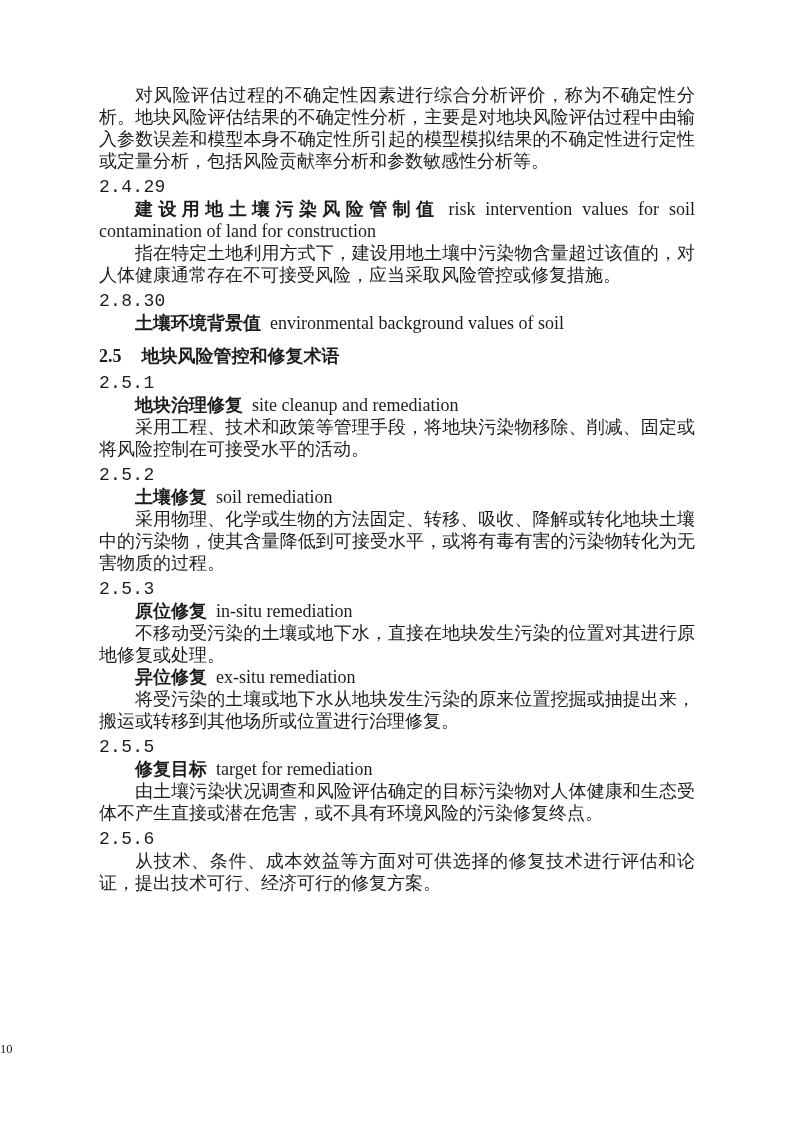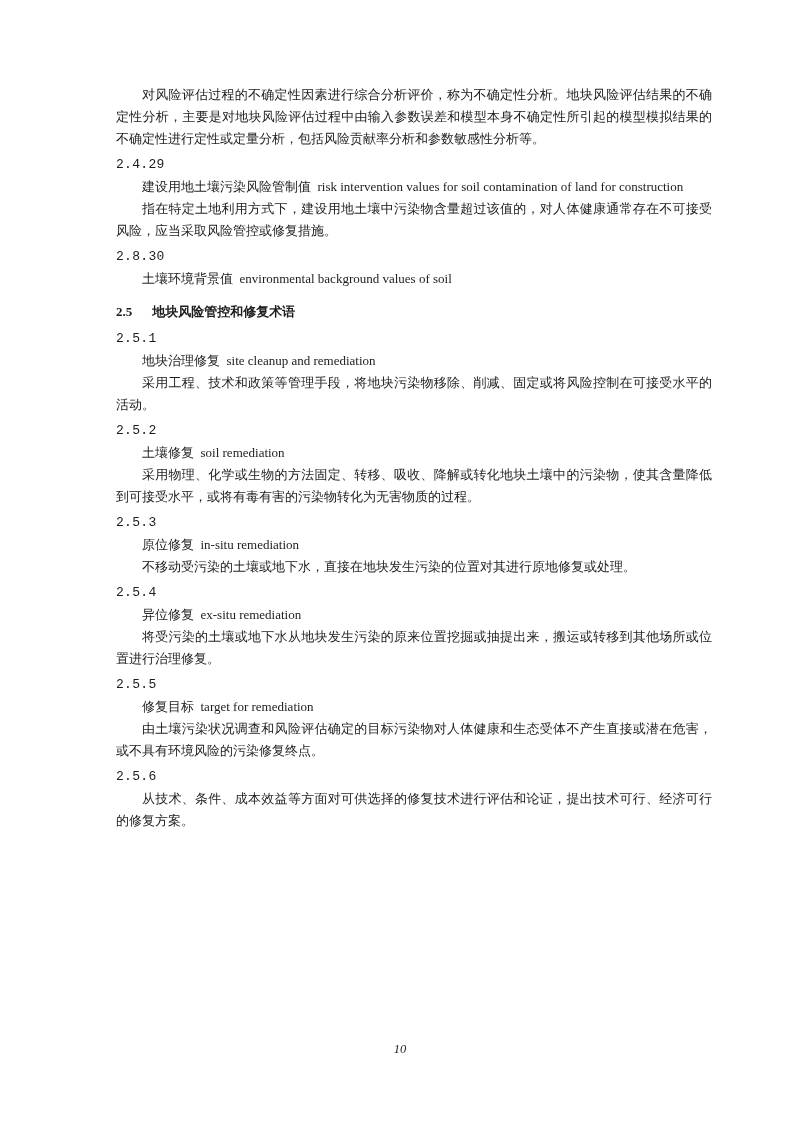--- a/index.html
+++ b/index.html
@@ -15,45 +15,45 @@
     font-family: "Liberation Serif", "DejaVu Serif", serif;
     color: #1c1c1c;
   }
   .page {
     position: absolute;
     inset: 0;
     background: #ffffff;
   }
   .content {
     position: absolute;
-    left: 116px;
+    left: 99px;
     top: 84px;
     width: 596px;
-    font-size: 13px;
+    font-size: 18px;
     line-height: 22px;
     text-align: justify;
   }
   .content p { margin: 0; }
   .para {
     text-indent: 2em;
     margin: 3px 0;
   }
   .clause-num {
     margin: 4px 0 0 0;
     text-align: left;
     letter-spacing: 0.3px;
     font-family: Liberation Mono, monospace;
   }
   .term {
     text-indent: 2em;
     margin: 3px 0;
   }
   .term .zh {
     font-family: "Liberation Sans", "DejaVu Sans", sans-serif;
-    font-weight: 400;
+    font-weight: 700;
   }
   .term .en {
     margin-left: 0.5em;
   }
   .heading {
     margin: 11px 0 5px 0;
     text-align: left;
   }
   .heading .num {
     margin-right: 20px;
@@ -62,24 +62,22 @@
   .heading .title {
     font-family: Liberation Serif, serif;
     font-weight: 700;
     text-align: center;
   }
   .page-number {
     position: absolute;
     left: 0;
     right: 0;
     top: 1042px;
-    text-align: center;
     font-size: 12.5px;
     color: #1c1c1c;
-    font-style: italic;
   }
 </style>
 </head>
 <body>
 
 <div class="page">
   <div class="content">
       <p class="para">对风险评估过程的不确定性因素进行综合分析评价，称为不确定性分析。地块风险评估结果的不确定性分析，主要是对地块风险评估过程中由输入参数误差和模型本身不确定性所引起的模型模拟结果的不确定性进行定性或定量分析，包括风险贡献率分析和参数敏感性分析等。</p>
       <div class="clause-num">2.4.29</div>
       <p class="term"><span class="zh">建设用地土壤污染风险管制值</span><span class="en">risk intervention values for soil contamination of land for construction</span></p>
@@ -89,21 +87,20 @@
       <div class="heading"><span class="num">2.5</span><span class="title">地块风险管控和修复术语</span></div>
       <div class="clause-num">2.5.1</div>
       <p class="term"><span class="zh">地块治理修复</span><span class="en">site cleanup and remediation</span></p>
       <p class="para">采用工程、技术和政策等管理手段，将地块污染物移除、削减、固定或将风险控制在可接受水平的活动。</p>
       <div class="clause-num">2.5.2</div>
       <p class="term"><span class="zh">土壤修复</span><span class="en">soil remediation</span></p>
       <p class="para">采用物理、化学或生物的方法固定、转移、吸收、降解或转化地块土壤中的污染物，使其含量降低到可接受水平，或将有毒有害的污染物转化为无害物质的过程。</p>
       <div class="clause-num">2.5.3</div>
       <p class="term"><span class="zh">原位修复</span><span class="en">in-situ remediation</span></p>
       <p class="para">不移动受污染的土壤或地下水，直接在地块发生污染的位置对其进行原地修复或处理。</p>
-      <div class="clause-num">2.5.4</div>
       <p class="term"><span class="zh">异位修复</span><span class="en">ex-situ remediation</span></p>
       <p class="para">将受污染的土壤或地下水从地块发生污染的原来位置挖掘或抽提出来，搬运或转移到其他场所或位置进行治理修复。</p>
       <div class="clause-num">2.5.5</div>
       <p class="term"><span class="zh">修复目标</span><span class="en">target for remediation</span></p>
       <p class="para">由土壤污染状况调查和风险评估确定的目标污染物对人体健康和生态受体不产生直接或潜在危害，或不具有环境风险的污染修复终点。</p>
       <div class="clause-num">2.5.6</div>
       <p class="para">从技术、条件、成本效益等方面对可供选择的修复技术进行评估和论证，提出技术可行、经济可行的修复方案。</p>
     </div>
   <div class="page-number">10</div>
 </div>

